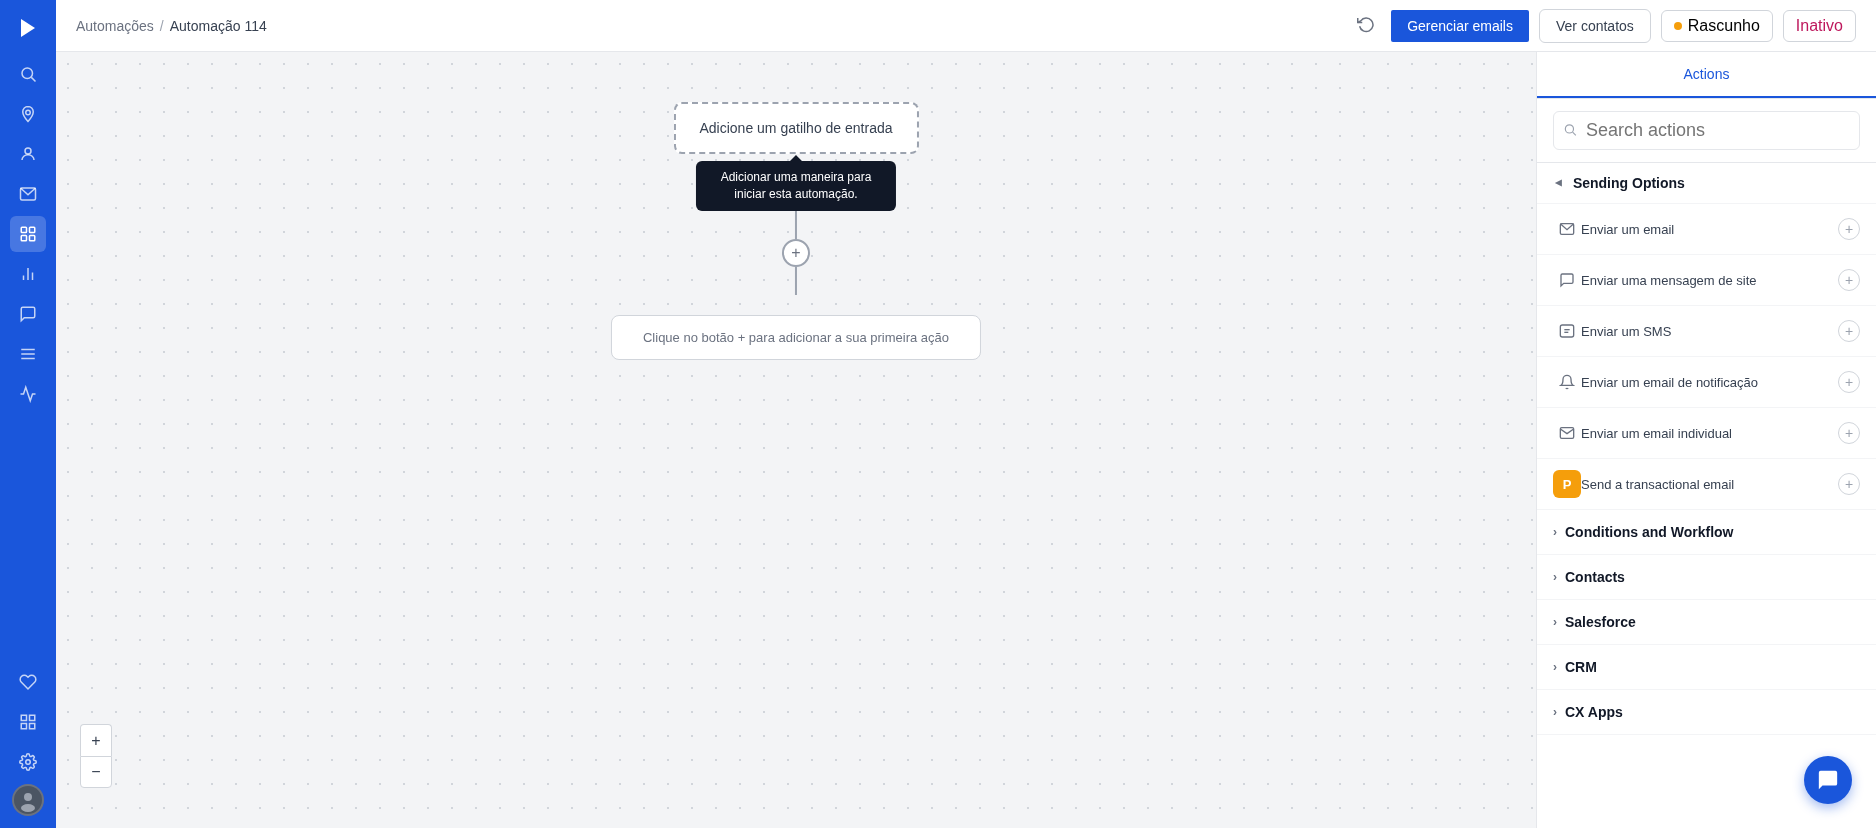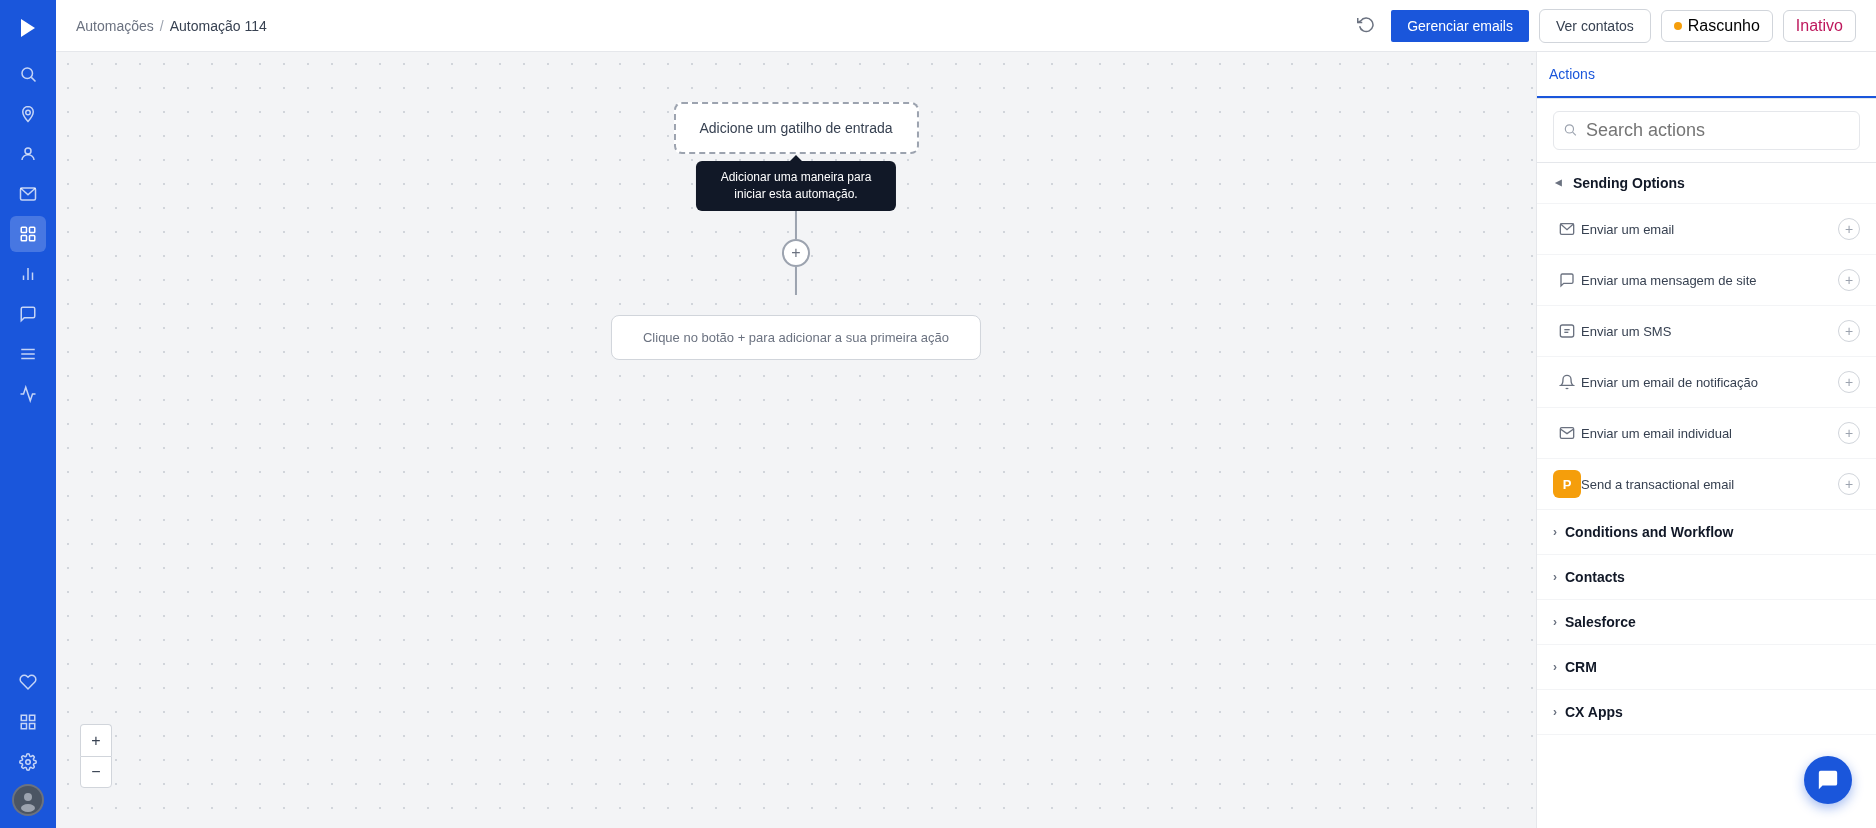--- a/index.html
+++ b/index.html
@@ -205,21 +205,21 @@
     }
 
     .panel-tabs {
       display: flex;
       border-bottom: 1px solid #e5e7eb;
       flex-shrink: 0;
     }
     .panel-tab {
       flex: 1;
       padding: 14px 12px;
-      text-align: left;
+      text-align: center;
       font-size: 14px;
       font-weight: 500;
       color: #6b7280;
       cursor: pointer;
       border-bottom: 2px solid transparent;
     }
     .panel-tab.active {
       color: #1a56db;
       border-bottom-color: #1a56db;
     }

